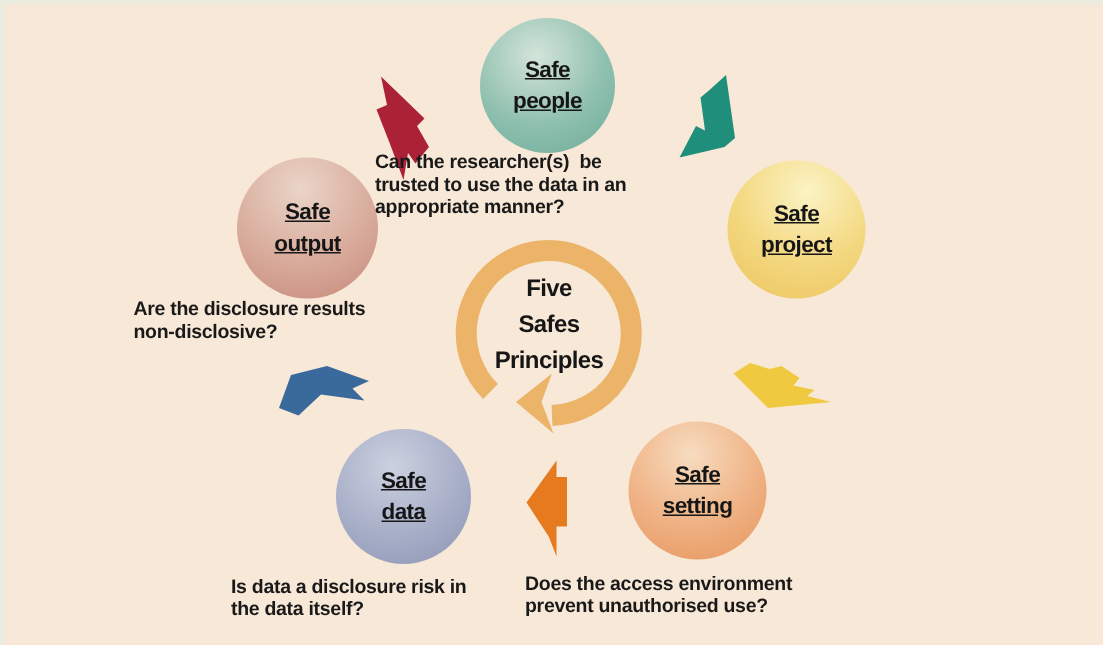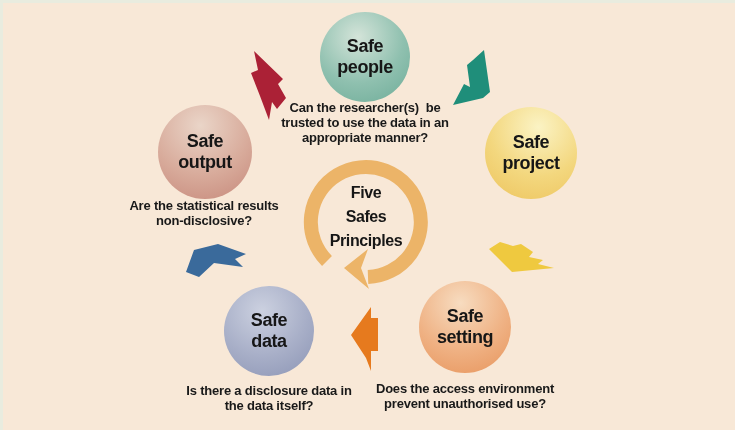--- a/index.html
+++ b/index.html
@@ -11,35 +11,35 @@
   }
   .edge-top{position:absolute;left:0;top:0;width:735px;height:3px;background:#e9ecdf;}
   .edge-left{position:absolute;left:0;top:0;width:3px;height:430px;background:#e9ecdf;}
   .arrows-layer{position:absolute;left:0;top:0;pointer-events:none;}
   .ring{fill:none;stroke:#ecb468;stroke-width:14;stroke-linecap:butt;}
   .node-circle{
     position:absolute;border-radius:50%;
     display:flex;align-items:center;justify-content:center;text-align:center;
   }
   .node-circle .node-label{
-    white-space:pre-wrap;font-weight:bold;font-size:18px;line-height:21px;
-    letter-spacing:-0.4px;color:#161616;
+    white-space:pre-wrap;font-weight:bold;font-size:15px;line-height:21px;
+    letter-spacing:-0.4px;color:#161616;text-decoration:underline;
   }
   .c-people{left:320px;top:12px;width:90px;height:90px;
     background:radial-gradient(circle at 42% 28%, #d4e4d9 0%, #8fc0af 55%, #6cab97 100%);}
   .c-project{left:485px;top:107px;width:92px;height:92px;
     background:radial-gradient(circle at 58% 22%, #fbf3c4 0%, #f3d77e 55%, #edc35c 100%);}
   .c-setting{left:419px;top:281px;width:92px;height:92px;
     background:radial-gradient(circle at 45% 24%, #f7dcc0 0%, #efb183 55%, #e7945b 100%);}
   .c-data{left:224px;top:286px;width:90px;height:90px;
     background:radial-gradient(circle at 42% 28%, #ccd1e0 0%, #a7aec7 55%, #8b94b4 100%);}
   .c-output{left:158px;top:105px;width:94px;height:94px;
     background:radial-gradient(circle at 45% 22%, #ead5c8 0%, #d8ab9b 55%, #c6887a 100%);}
   .caption{
-    position:absolute;width:230px;text-align:center;
+    position:absolute;width:230px;
     white-space:pre-wrap;font-weight:bold;font-size:13px;line-height:15px;
     letter-spacing:-0.2px;color:#191919;
   }
   .cap-people{left:250px;top:100px;}
   .cap-project{left:416px;top:197px;}
   .cap-setting{left:350px;top:381px;}
   .cap-data{left:154px;top:383px;}
   .cap-output{left:89px;top:198px;}
   .center-label{
     position:absolute;left:296px;top:181px;width:140px;text-align:center;
@@ -86,22 +86,22 @@
   <div class="node-circle c-output">
     <div class="node-label">Safe
 output</div>
   </div>
 
   <div class="caption cap-people">Can the researcher(s)  be
 trusted to use the data in an
 appropriate manner?</div>
   <div class="caption cap-setting">Does the access environment
 prevent unauthorised use?</div>
-  <div class="caption cap-data">Is there a disclosure data in
+  <div class="caption cap-data">Is data a disclosure risk in
 the data itself?</div>
-  <div class="caption cap-output">Are the statistical results
+  <div class="caption cap-output">Are the disclosure results
 non-disclosive?</div>
 
   <div class="center-label">Five
 Safes
 Principles</div>
 
 </div>
 
 </body></html>

